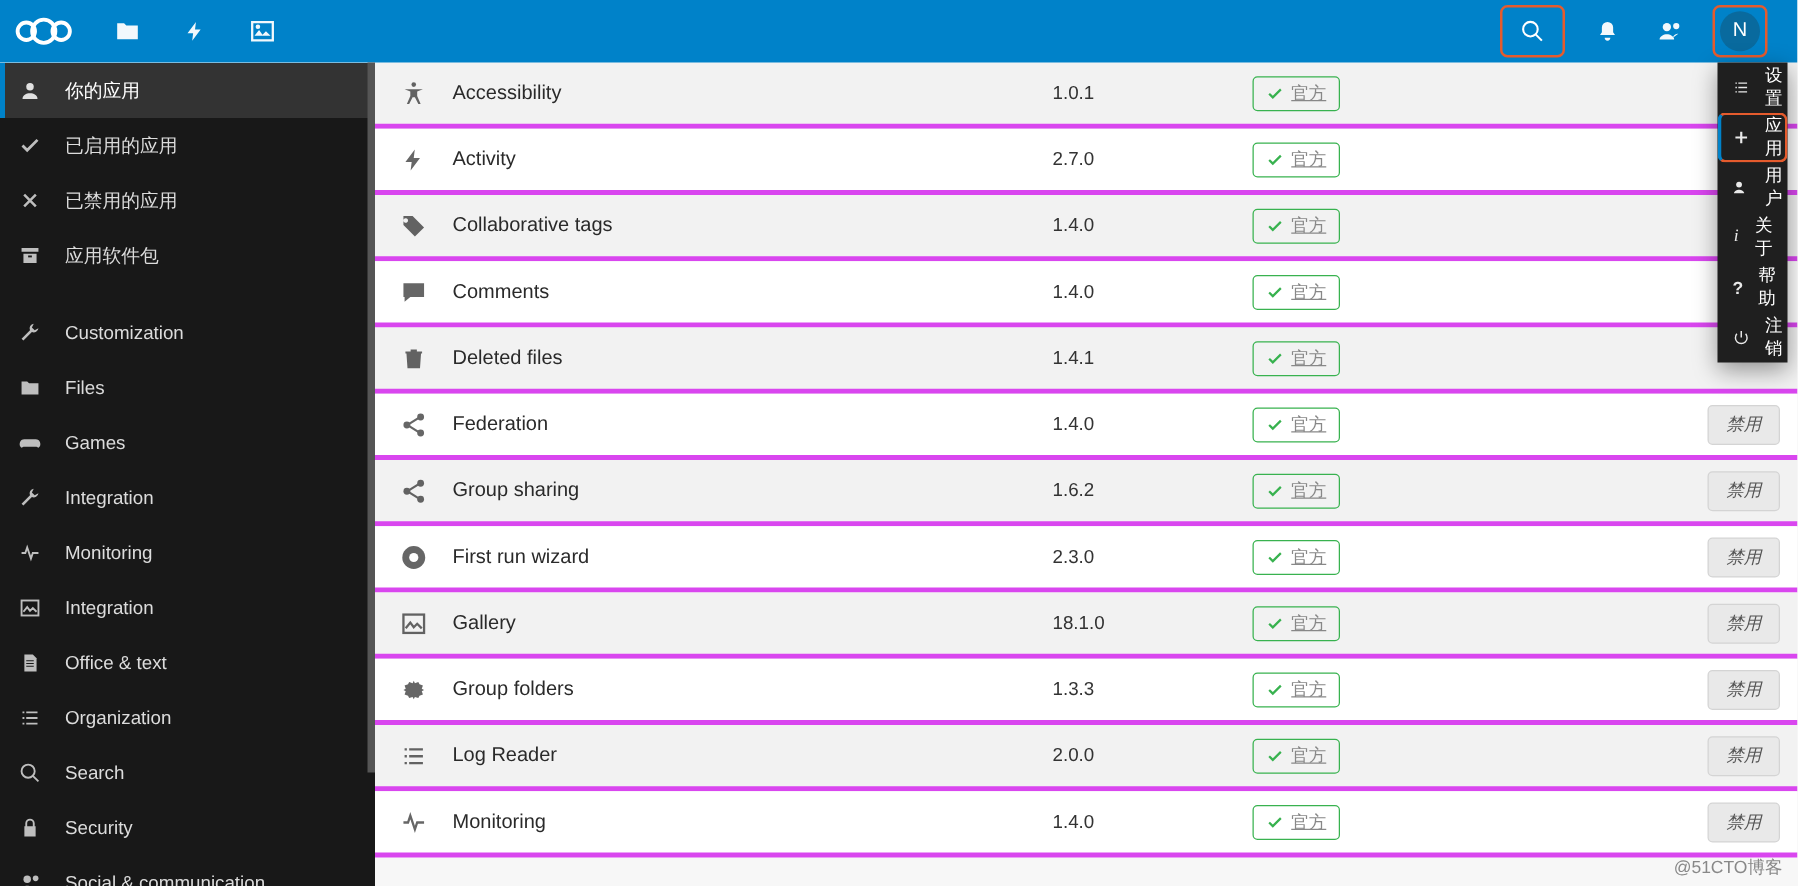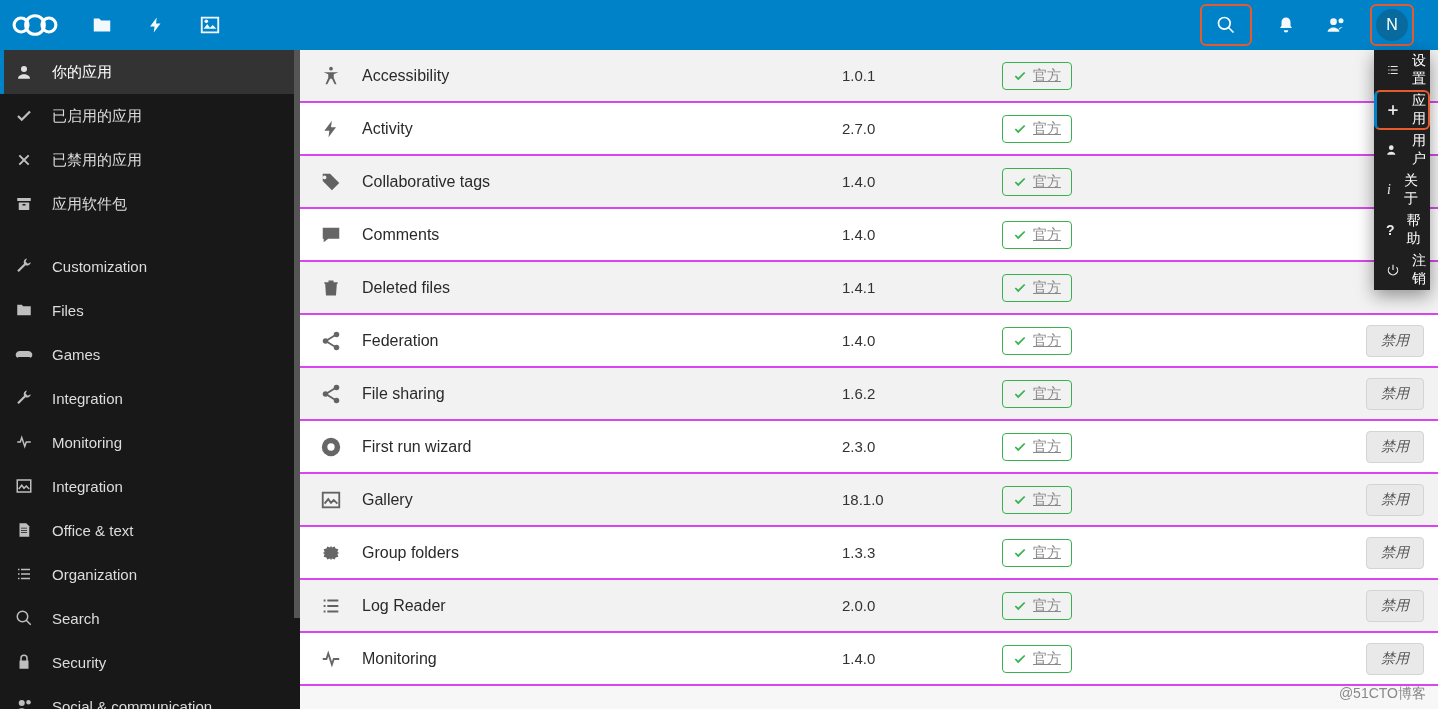--- a/index.html
+++ b/index.html
@@ -20,21 +20,21 @@
   .sidebar { position:absolute; top:50px; left:0; width:300px; bottom:0; background:#181818; color:#dcdcdc; overflow-y:auto; }
   .sidebar .sitem { display:flex; align-items:center; height:44px; padding-left:14px; gap:18px; font-size:15px; color:#dcdcdc; cursor:pointer; }
   .sidebar .sitem.active { background:#333; color:#fff; border-left:4px solid #0082c9; padding-left:10px; }
   .sidebar .divider { height:18px; }
   .sidebar .sicon { width:20px; height:20px; display:flex; align-items:center; justify-content:center; opacity:.85; flex-shrink:0; }
   .sidebar::-webkit-scrollbar{width:6px;} .sidebar::-webkit-scrollbar-thumb{background:#555;}
   .sbarv { position:absolute; top:50px; left:294px; width:6px; height:568px; background:#555; z-index:30; }
 
   
   .main { position:absolute; top:50px; left:300px; right:0; bottom:0; overflow-y:auto; }
-  .app-row { display:flex; align-items:center; height:53px; border-bottom:2px solid #d946ef; background:#fff; padding:0 14px 0 18px; }
+  .app-row { display:flex; align-items:center; height:53px; border-bottom:4px solid #d946ef; background:#fff; padding:0 14px 0 18px; }
   .app-row:nth-child(odd){ background:#f2f2f2; }
   .aicon { width:26px; height:26px; margin-right:18px; display:flex; align-items:center; justify-content:center; color:#3a3a3a; opacity:.75; flex-shrink:0;}
   .aname { flex:0 0 480px; font-size:16px; color:#2a2a2a; }
   .aver  { flex:0 0 160px; font-size:15px; color:#333; }
   .abadge-slot { flex:0 0 340px; }
   .abadge { display:inline-flex; align-items:center; gap:6px; border:1px solid #38b24f; color:#888; background:transparent; padding:4px 10px; border-radius:4px; font-size:14px;text-decoration:underline; }
   .abadge svg { color:#38b24f; }
   .aaction { margin-left:auto; }
   .abtn { background:#e9e9e9; border:1px solid #d4d4d4; color:#555; padding:6px 14px; border-radius:4px; font-size:14px; cursor:pointer;font-style:italic; }
 
@@ -340,21 +340,21 @@
     </div>
     <div class="app-row">
       <span class="aicon">
         <svg width="22" height="22" viewBox="0 0 24 24" fill="#333">
           <circle cx="6" cy="12" r="3"></circle>
           <circle cx="18" cy="5" r="3"></circle>
           <circle cx="18" cy="19" r="3"></circle>
           <path fill="none" stroke="#333" stroke-width="2" d="M8 11l8-5M8 13l8 5"></path>
         </svg>
       </span>
-      <span class="aname">File sharing</span>
+      <span class="aname">Group sharing</span>
       <span class="aver">1.6.2</span>
       <span class="abadge-slot"><span class="abadge">
           <svg width="14" height="14" viewBox="0 0 24 24" fill="none" stroke="currentColor" stroke-width="3">
             <path d="m4 12 5 5L20 6"></path>
           </svg>
           <span>官方</span>
         </span></span>
       <span class="aaction"><button class="abtn">禁用</button></span>
     </div>
     <div class="app-row">

